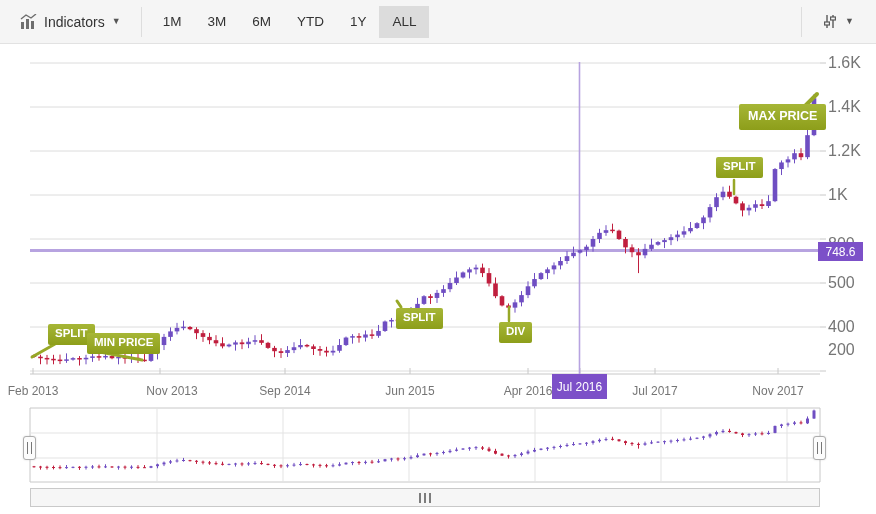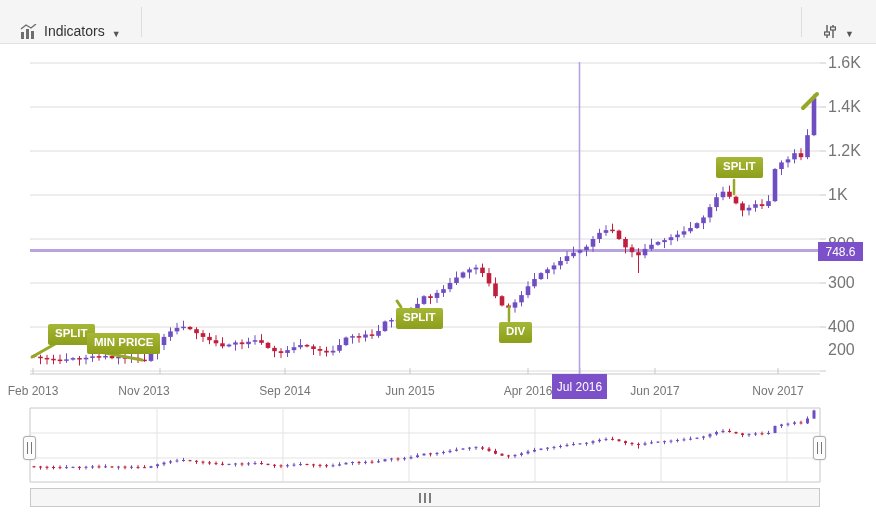--- a/index.html
+++ b/index.html
@@ -4,21 +4,21 @@
 <style>
   * { margin:0; padding:0; box-sizing:border-box; }
   html,body { background:#fff; }
   body { font-family:"Liberation Sans","DejaVu Sans",sans-serif; }
   .stage { position:relative; width:876px; height:514px; background:#fff; overflow:hidden; }
 
   
   .toolbar { position:absolute; left:0; top:0; width:876px; height:44px;
              background:#f5f5f5; border-bottom:1px solid #e2e2e2;
              display:flex; align-items:center; }
-  .tb-btn { display:flex; align-items:flex-end; gap:7px; padding:0 12px; height:34px;
+  .tb-btn { display:flex; align-items:center; gap:7px; padding:0 12px; height:34px;
             color:#333; font-size:14px; cursor:pointer; }
   .tb-sep { width:1px; height:30px; background:#ddd; margin:0 8px; }
   .periods { display:flex; align-items:center; }
   .period { height:32px; display:flex; align-items:center; padding:0 13px;
             font-size:13.5px; color:#333; cursor:pointer; }
   .period.active { background:#dcdcdc; }
   .tb-right { margin-left:auto; display:flex; align-items:center; }
   .caret { font-size:9px; color:#555; line-height:1; }
 
   
@@ -61,20 +61,28 @@
           <rect x="1" y="8" width="3" height="7" fill="#6e6e6e"></rect>
           <rect x="6" y="5" width="3" height="10" fill="#6e6e6e"></rect>
           <rect x="11" y="7" width="3" height="8" fill="#6e6e6e"></rect>
           <polyline points="1,5 6,1 11,4 16,0" fill="none" stroke="#6e6e6e" stroke-width="1.4"></polyline>
         </svg>
       </span>
       <span>Indicators</span>
       <span class="caret">▼</span>
     </div>
     <div class="tb-sep"></div>
+    <div class="periods">
+      <div class="period">1M</div>
+      <div class="period">3M</div>
+      <div class="period">6M</div>
+      <div class="period">YTD</div>
+      <div class="period">1Y</div>
+      <div class="period active">ALL</div>
+    </div>
     <div class="tb-right">
       <div class="tb-sep"></div>
       <div class="tb-btn" style="margin-right:10px">
         <span style="display:flex">
           <svg width="16" height="15" viewBox="0 0 16 15">
             <line x1="5" y1="1" x2="5" y2="14" stroke="#5a5a5a" stroke-width="1.4"></line>
             <rect x="2.6" y="8" width="4.8" height="3" fill="#f5f5f5" stroke="#5a5a5a" stroke-width="1.2"></rect>
             <line x1="11" y1="1" x2="11" y2="14" stroke="#5a5a5a" stroke-width="1.4"></line>
             <rect x="8.6" y="3" width="4.8" height="3" fill="#f5f5f5" stroke="#5a5a5a" stroke-width="1.2"></rect>
           </svg>
@@ -614,40 +622,41 @@
       <line x1="509" y1="321" x2="509" y2="307" stroke="#97a827" stroke-width="2.5" stroke-linecap="round"></line>
       <line x1="734" y1="180" x2="734" y2="194" stroke="#97a827" stroke-width="2.5" stroke-linecap="round"></line>
       <line x1="803" y1="108" x2="817" y2="94" stroke="#97a827" stroke-width="4" stroke-linecap="round"></line>
     </svg>
 
   <span class="ylab" style="top:63px">1.6K</span>
   <span class="ylab" style="top:107px">1.4K</span>
   <span class="ylab" style="top:151px">1.2K</span>
   <span class="ylab" style="top:195px">1K</span>
   <span class="ylab" style="top:244px">800</span>
-  <span class="ylab" style="top:283px">300</span>
+  <span class="ylab" style="top:283px">500</span>
   <span class="ylab" style="top:327px">400</span>
   <span class="ylab" style="top:350px">200</span>
 
   <span class="xlab" style="left:33px">Feb 2013</span>
-  <span class="xlab" style="left:144px">Nov 2013</span>
+  <span class="xlab" style="left:172px">Nov 2013</span>
   <span class="xlab" style="left:285px">Sep 2014</span>
   <span class="xlab" style="left:410px">Jun 2015</span>
   <span class="xlab" style="left:528px">Apr 2016</span>
-  <span class="xlab" style="left:655px">Jun 2017</span>
+  <span class="xlab" style="left:655px">Jul 2017</span>
   <span class="xlab" style="left:778px">Nov 2017</span>
 
   <div class="badge" style="left:552px;top:374px;width:55px;height:25px">Jul 2016</div>
   <div class="badge" style="left:818px;top:242px;width:45px;height:19px">748.6</div>
 
   <div class="anno" style="left:48px;top:324px">SPLIT</div>
   <div class="anno" style="left:87px;top:333px">MIN PRICE</div>
   <div class="anno" style="left:396px;top:308px">SPLIT</div>
   <div class="anno" style="left:499px;top:322px">DIV</div>
   <div class="anno" style="left:716px;top:157px">SPLIT</div>
+  <div class="anno big" style="left:739px;top:104px">MAX PRICE</div>
 
   <div class="nav-handle" style="left:23px;top:436px">
       <i></i>
     </div>
   <div class="nav-handle" style="left:813px;top:436px">
       <i></i>
     </div>
   <div class="scrollbar">
     <div class="grip">
         <i></i>

